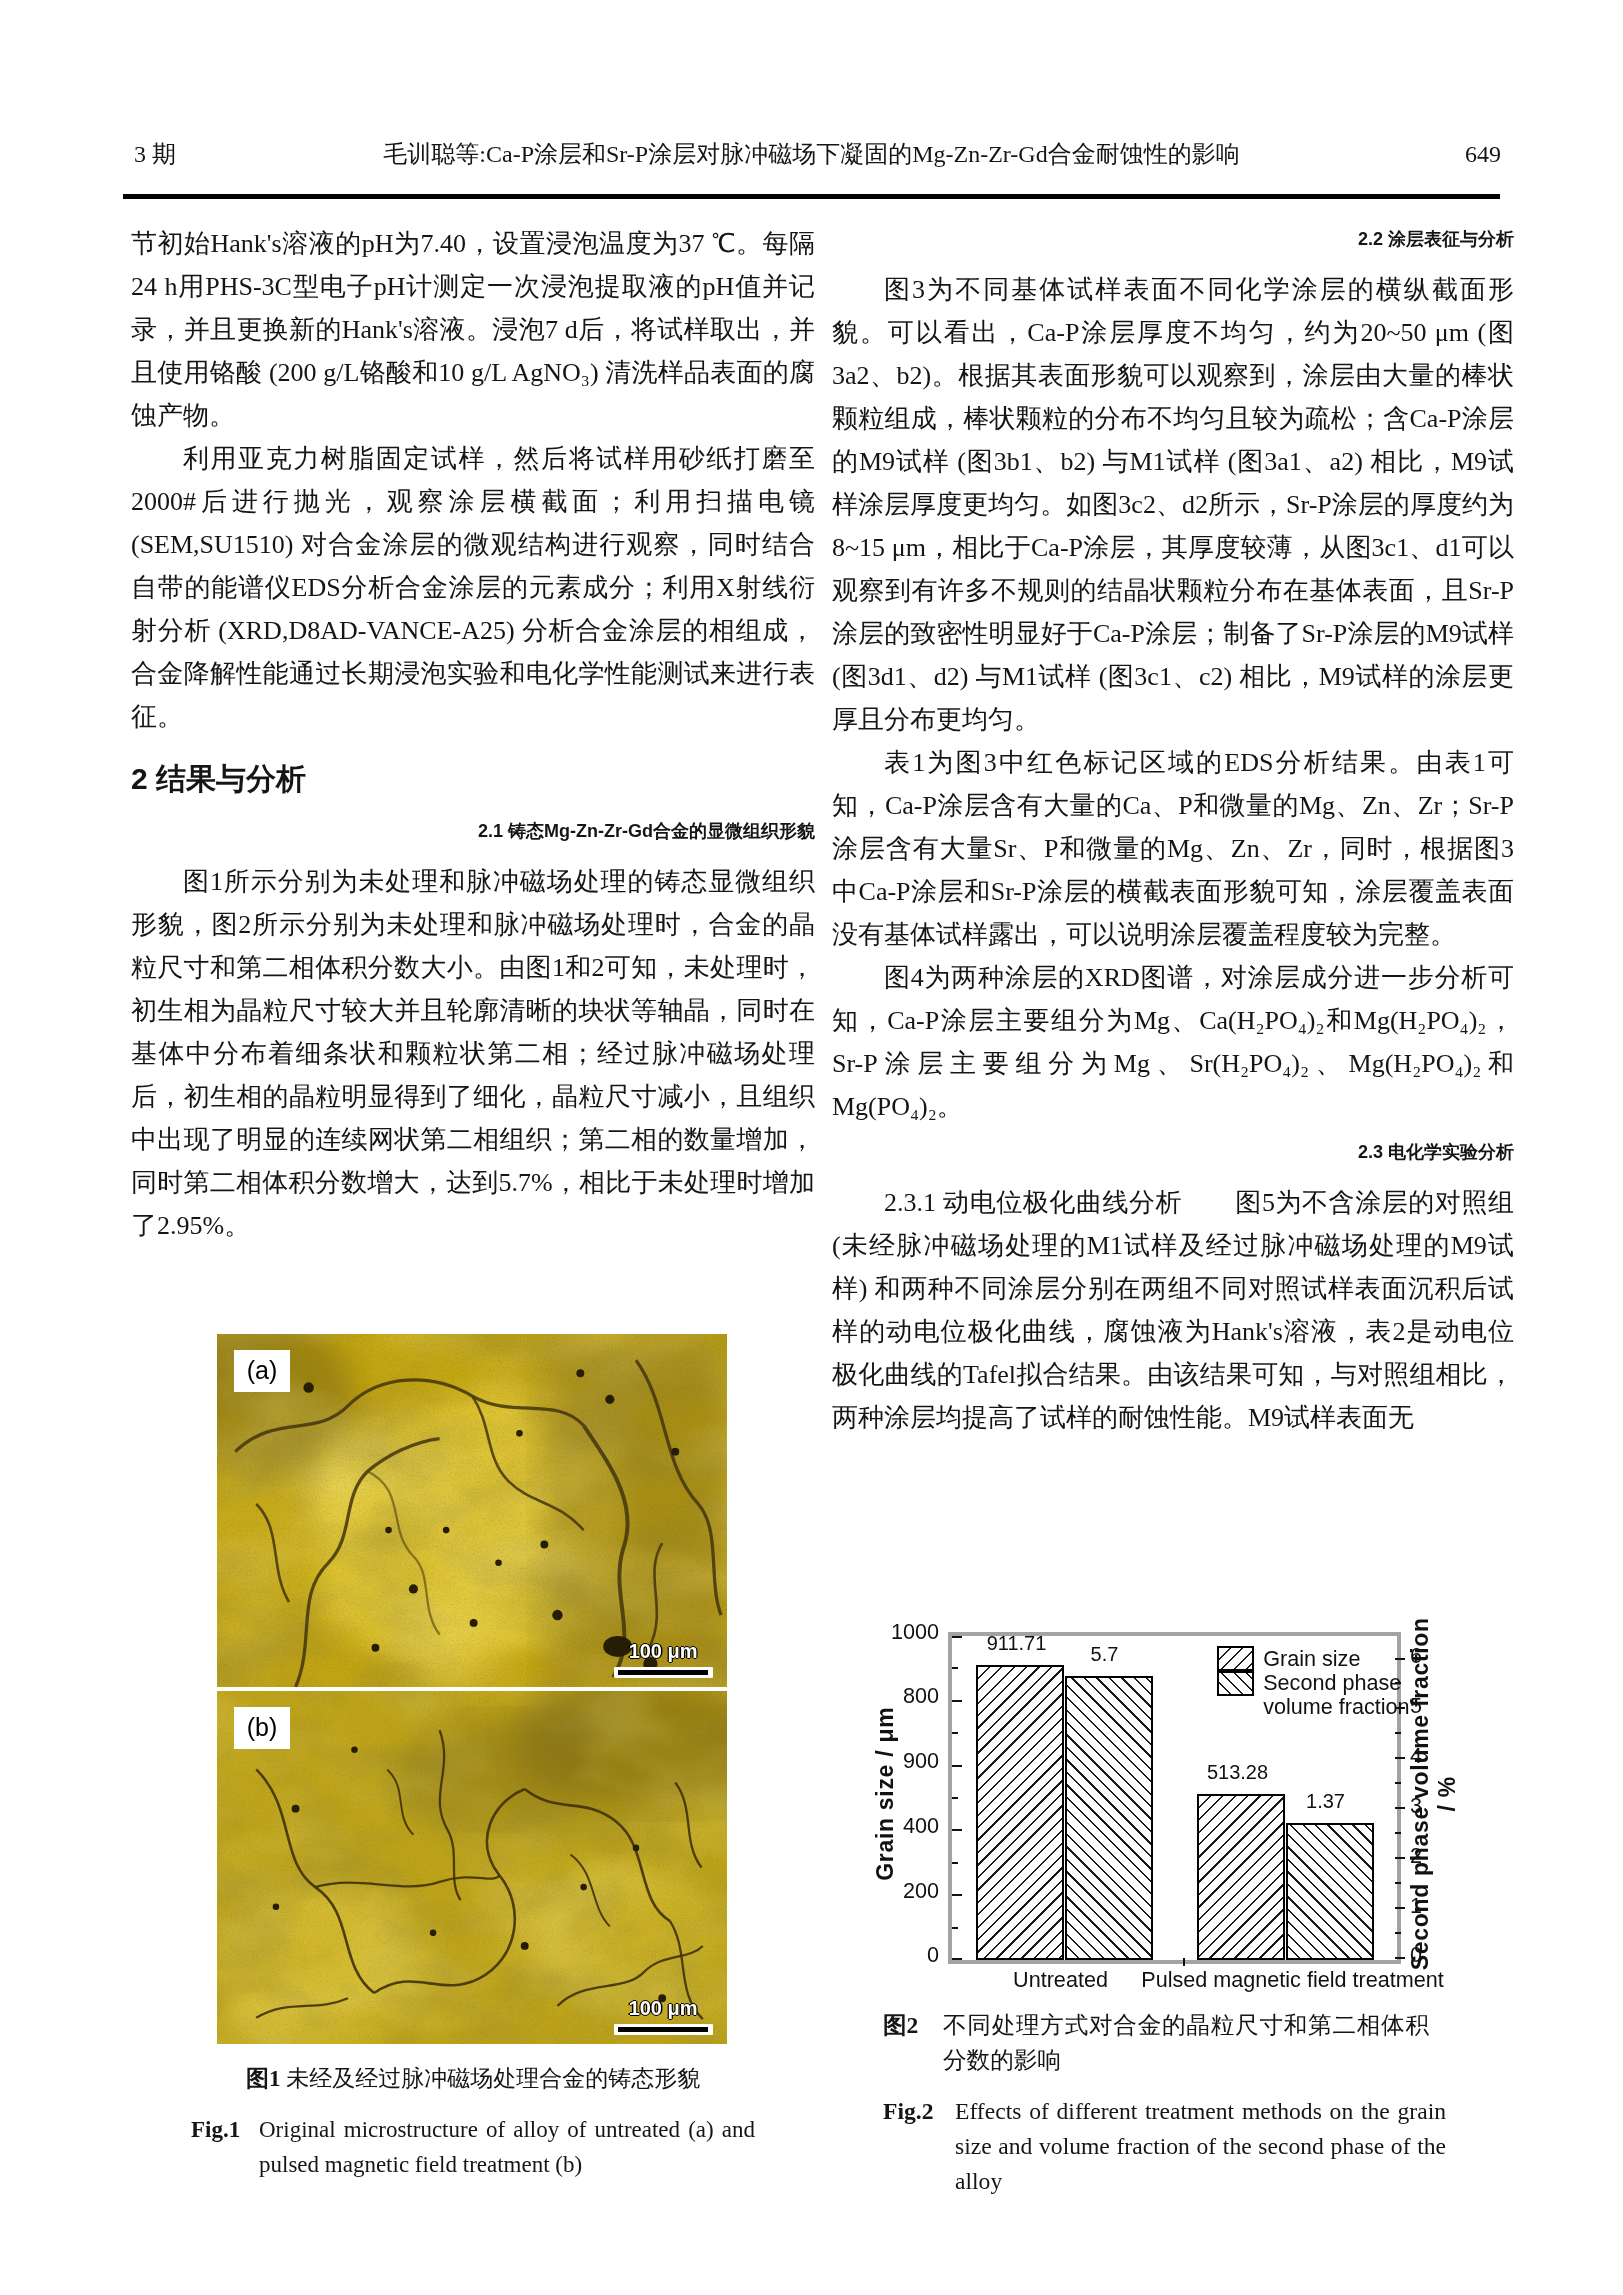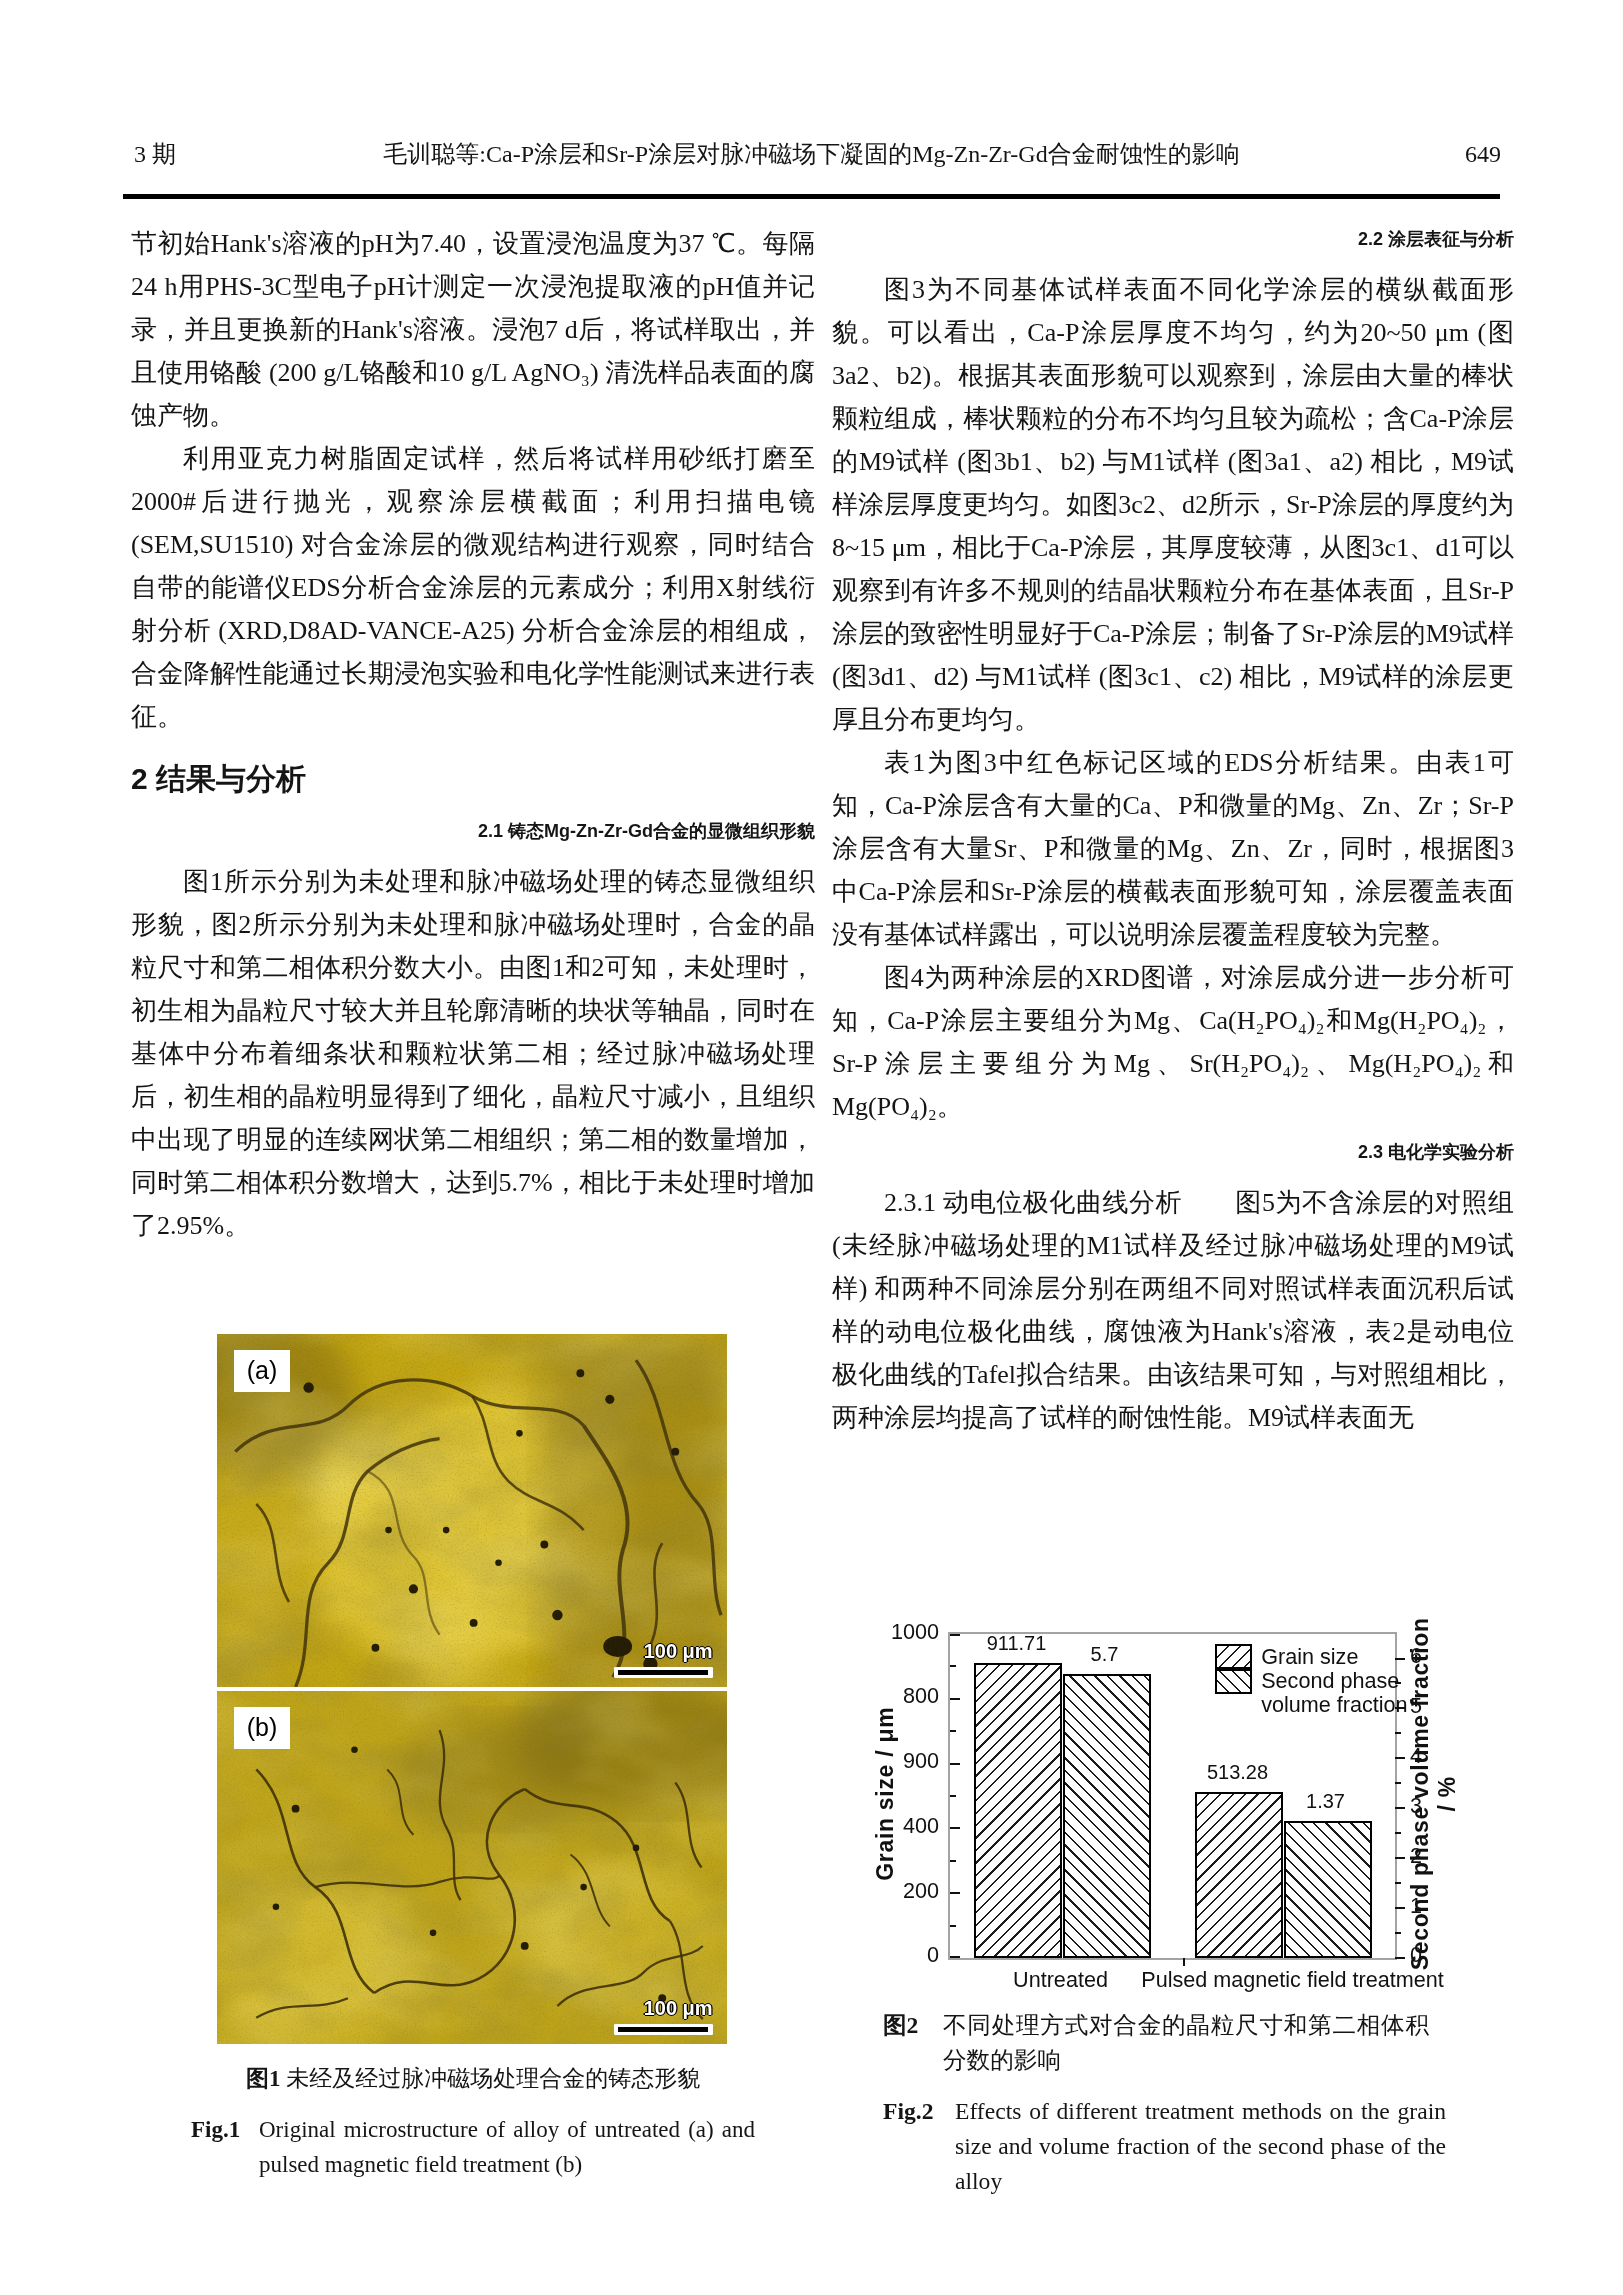--- a/index.html
+++ b/index.html
@@ -26,40 +26,40 @@
   h3.sub23 { margin-top:7.9px; }
 
   
   #fig1 { position:absolute; left:131px; top:1334px; width:684px; }
   .micro { position:relative; margin-left:86px; width:510px; height:353px; overflow:hidden; background:#c2a513; }
   .micro + .micro { margin-top:3.9px; }
   .micro svg { display:block; width:100%; height:100%; }
   .mlabel { position:absolute; left:17px; top:15.7px; width:56px; height:42px; background:#fff;
             color:#000; font-family:"Liberation Sans", sans-serif; font-size:25px;
             display:flex; align-items:center; justify-content:center; }
-  .sb { position:absolute; right:14.4px; bottom:9.2px; text-align:right; }
+  .sb { position:absolute; right:14.4px; bottom:9.2px; text-align:center; }
   .sb-text { color:#fff; font-family:"Liberation Sans", sans-serif; font-weight:700; font-size:20px;
              text-shadow:-1.3px 0 #000, 1.3px 0 #000, 0 -1.3px #000, 0 1.3px #000; }
   .sb-bar { margin:3.9px auto 0 auto; width:99px; height:10.5px; background:#fff; border-radius:1.3px;
             display:flex; align-items:center; justify-content:center; }
   .sb-bar-inner { width:90px; height:4.6px; background:#000; }
 
   
   .cap-cn-center { margin-top:17px; text-align:center; font-size:23px; line-height:35px; }
   .cap-flex { display:flex; font-size:23px; line-height:35px; margin-top:16px; }
   .cap-label { font-weight:700; flex:0 0 auto; }
   .cap-text { flex:1 1 auto; text-align:justify; }
   .b { font-weight:700; }
 
   
   #fig2 { position:absolute; left:832px; top:1612px; width:682px; }
   #fig2-chart { position:relative; width:682px; height:380px;
                 font-family:"Liberation Sans", sans-serif; color:#111; }
   #fig2-plot { position:absolute; left:116px; top:19.6px; width:445px; height:324px;
-               border:2px solid #a3a3a3; box-sizing:content-box; background:#fff; }
+               border:4px solid #a3a3a3; box-sizing:content-box; background:#fff; }
   .bar { position:absolute; bottom:0; width:88px; border:2px solid #000; box-sizing:border-box; }
   .hatch-f { background:repeating-linear-gradient(135deg,#ffffff 0 7.2px,#1a1a1a 7.2px 8.8px); }
   .hatch-b { background:repeating-linear-gradient(45deg,#ffffff 0 7.2px,#1a1a1a 7.2px 8.8px); }
   .tick { position:absolute; background:#111; }
   .ticklbl { position:absolute; font-size:21.6px; line-height:26px; }
   .vlabel { position:absolute; font-size:20px; line-height:26px; text-align:center; width:131px; }
   .catlbl { position:absolute; font-size:21.6px; line-height:26px; text-align:center; width:327px; }
   .axis-title { position:absolute; width:366px; height:27.5px; text-align:center; font-size:23px;
                 font-weight:700; letter-spacing:0.7px; transform:rotate(-90deg); }
   .legend { position:absolute; left:265px; top:10.5px; }

